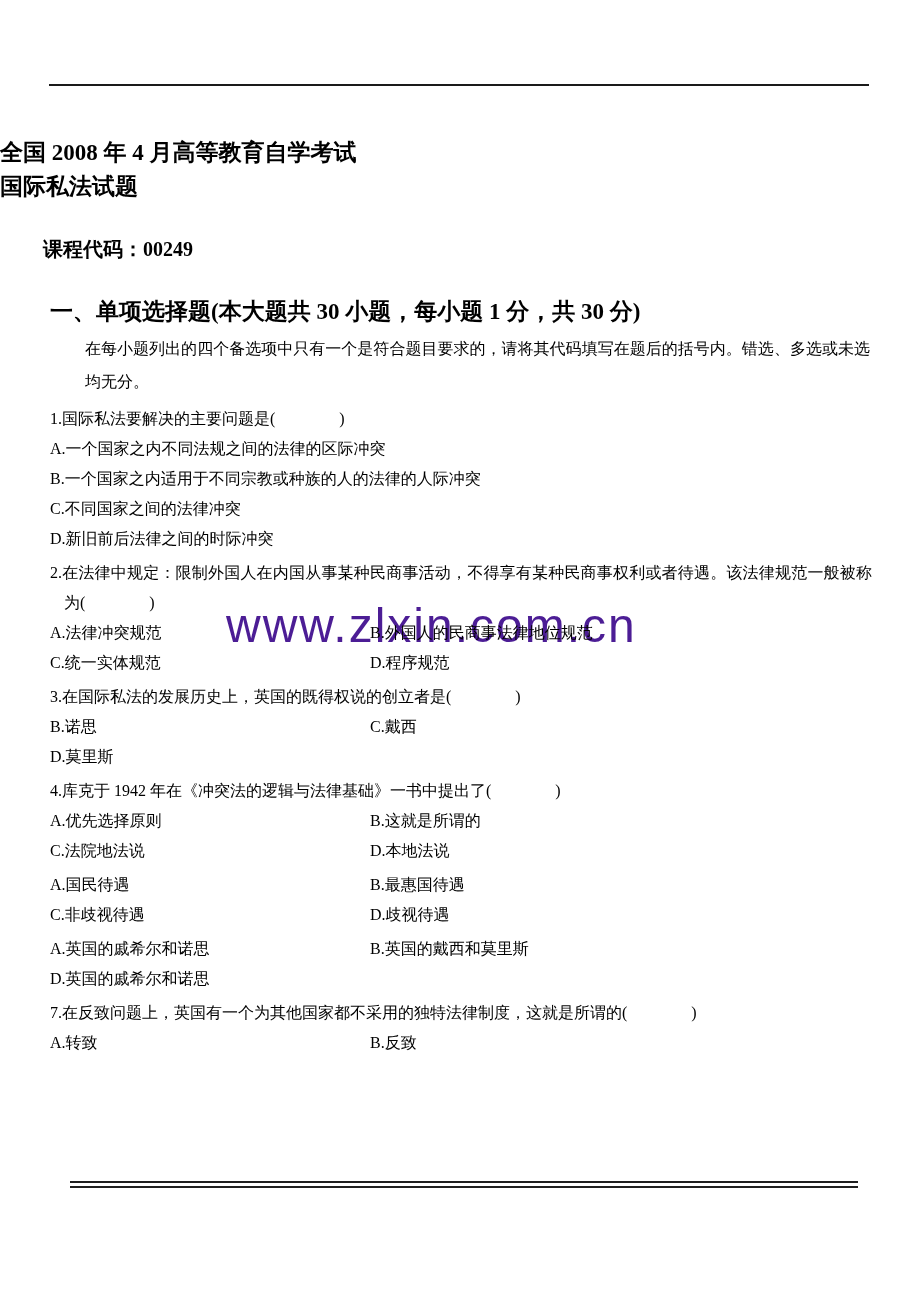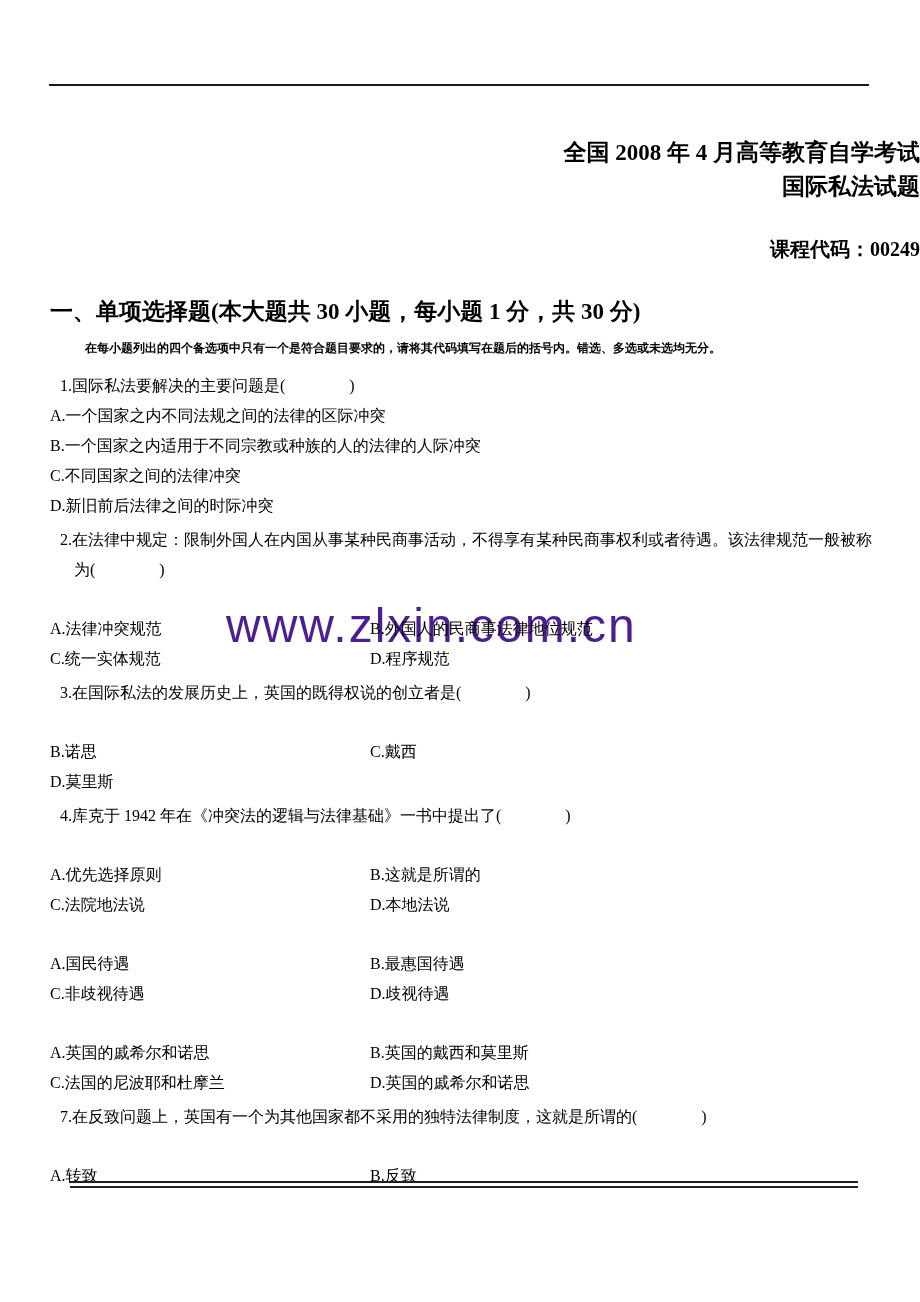--- a/index.html
+++ b/index.html
@@ -32,51 +32,49 @@
     left: 226px; top: 598px;
     font-family: "Liberation Sans", "DejaVu Sans", sans-serif;
     font-size: 48px;
     letter-spacing: 2px;
     color: #4c1d95;
     white-space: nowrap;
     user-select: none;
     z-index: 0;
   }
   .content { position: relative; z-index: 1; }
-  .header { text-align: right; padding-top: 136px; }
+  .header { text-align: left; padding-top: 136px; }
   .title-line {
     font-size: 23px; font-weight: bold; line-height: 34px;
   }
   .course {
     font-size: 20px; font-weight: bold; line-height: 30px;
     margin-top: 30px;
     padding-left: 43px;
   }
   .section-heading {
     margin: 36px 48px 0 50px;
     font-size: 23px; font-weight: bold; line-height: 24px;
   }
   .instructions {
     margin: 8px 50px 0 85px;
-    font-size: 12px; font-weight: bold;
+    font-size: 16px; font-weight: normal;
     line-height: 33px;
     text-align: justify;
   }
   .questions { margin: 6px 48px 0 50px; font-size: 16px; }
   .question { margin-top: 4px; }
   .stem {
     line-height: 30px;
     padding-left: 14px; text-indent: -14px;
     text-align: justify;
-    margin-left: 10px;
   }
   .opts.cols-2 {
     display: grid;
     grid-template-columns: 320px 1fr;
-    margin-top: 29px;
   }
   .opts.cols-1 { display: block; }
   .option { line-height: 30px; }
 </style>
 </head>
 <body>
 
 <div class="page">
 
   <div class="top-rule"></div>
@@ -142,21 +140,20 @@
           <div class="option">B.最惠国待遇</div>
           <div class="option">C.非歧视待遇</div>
           <div class="option">D.歧视待遇</div>
         </div>
       </div>
 
       <div class="question">
         <div class="opts cols-2">
           <div class="option">A.英国的戚希尔和诺思</div>
           <div class="option">B.英国的戴西和莫里斯</div>
-          <div class="option">C.法国的尼波耶和杜摩兰</div>
           <div class="option">D.英国的戚希尔和诺思</div>
         </div>
       </div>
 
       <div class="question">
         <div class="stem">7.在反致问题上，英国有一个为其他国家都不采用的独特法律制度，这就是所谓的(　　　　)</div>
         <div class="opts cols-2">
           <div class="option">A.转致</div>
           <div class="option">B.反致</div>
         </div>

